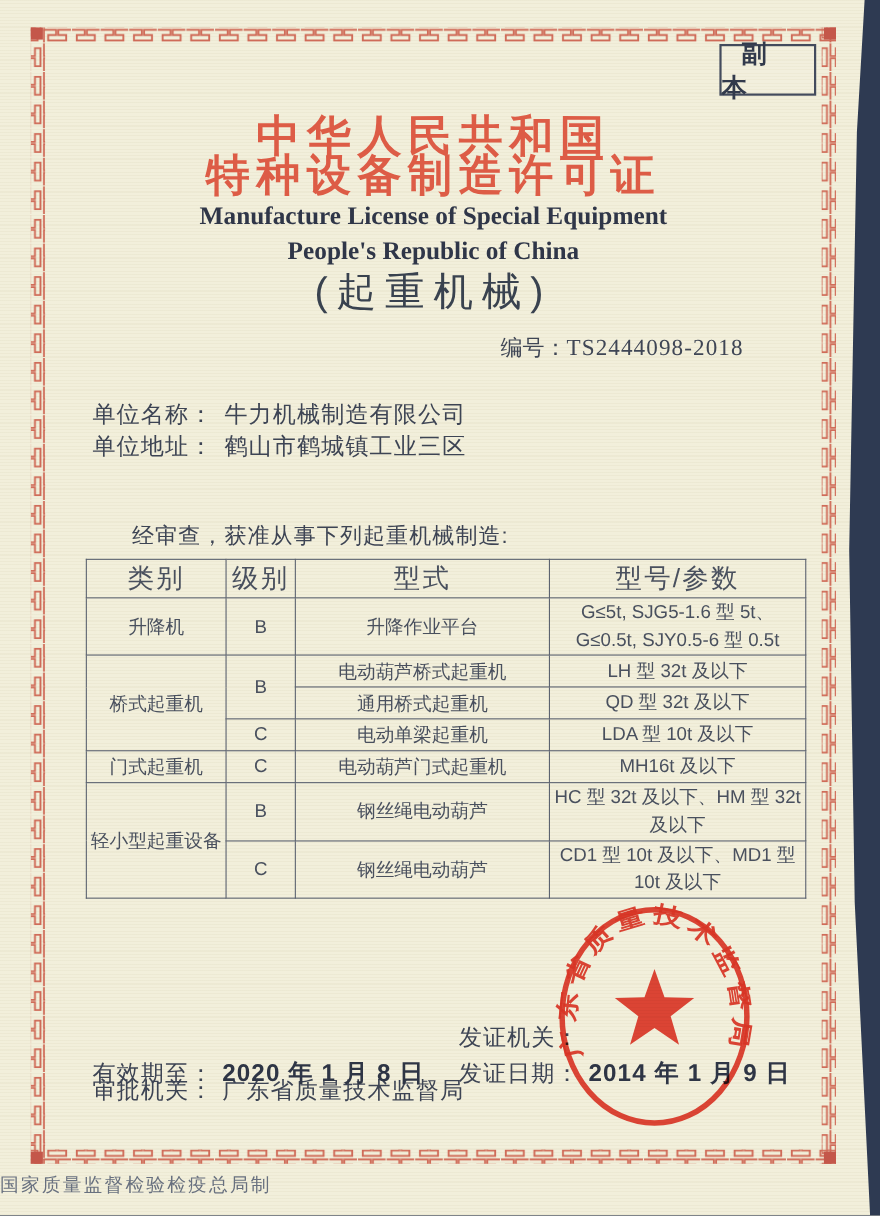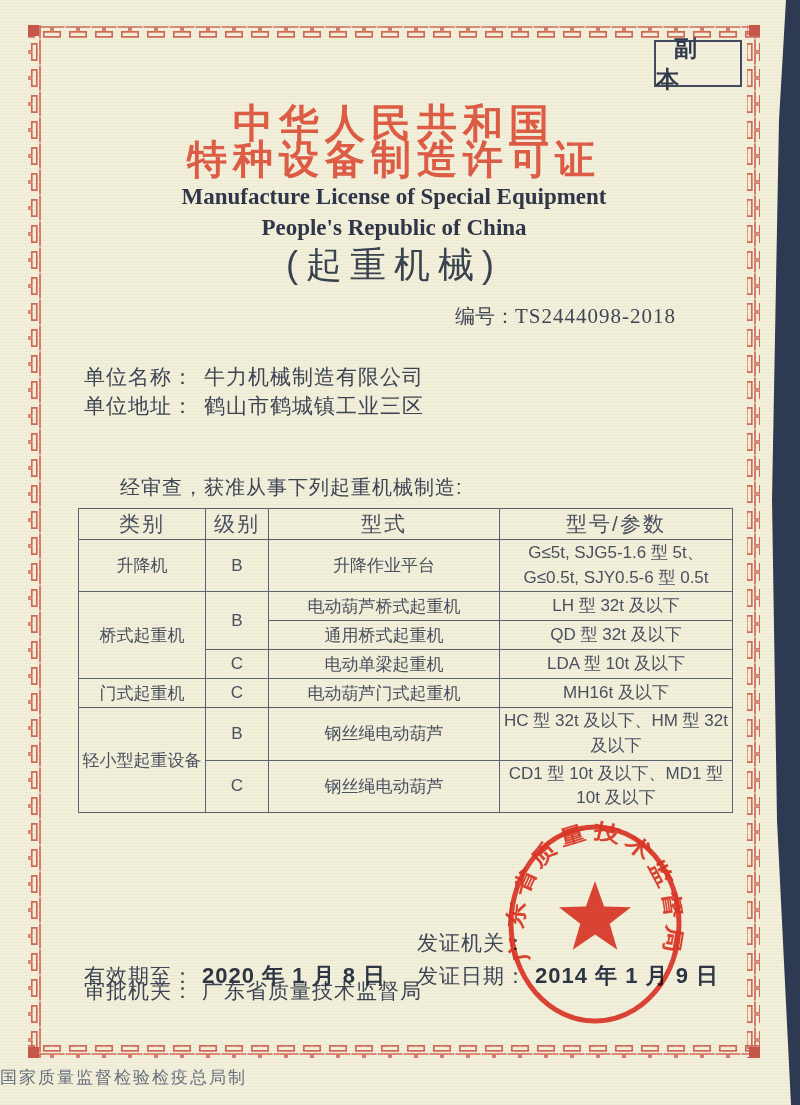--- a/index.html
+++ b/index.html
@@ -28,21 +28,21 @@
   .license-no{left:455px;top:303px;font-size:20px;color:#3f4655;}
   .license-no .num{font-family:"Liberation Serif", serif;font-size:21px;letter-spacing:1px;}
   .field{left:84px;font-size:21px;color:var(--ink,#3d4454);letter-spacing:1px;white-space:nowrap;font-family:Liberation Serif, serif;}
   .field .lab{margin-right:10px;}
   .f1{top:363px;} .f2{top:392px;} .f3{top:420px;}
   .note{left:120px;top:474px;font-size:20px;color:var(--ink,#3d4454);letter-spacing:1px;}
   table.lic{position:absolute;left:78px;top:508px;width:654px;border-collapse:collapse;
             table-layout:fixed;color:var(--table-ink,#49505e);}
   table.lic th,table.lic td{border:1.5px solid #5c6370;text-align:center;vertical-align:middle;
             padding:1px 3px;font-weight:normal;}
-  table.lic th{font-size:21px;height:30px;letter-spacing:2px;}
+  table.lic th{font-size:24px;height:30px;letter-spacing:2px;}
   table.lic td{font-size:17px;}
   td.params{font-size:14.5px;line-height:1.45;}
   .c1{width:127px;} .c2{width:63px;} .c3{width:231px;} .c4{width:233px;}
   .rh1{height:48px;} .rh-s{height:29px;} .rh-b{height:52px;}
   .bline{font-size:21px;color:var(--ink,#3d4454);letter-spacing:1px;white-space:nowrap;}
   .bl1{left:84px;top:929px;margin-top:48px;} .bl2{left:84px;top:961px;}
   .bl1b{left:417px;top:929px;} .bl2b{left:417px;top:961px;}
   .bline .lab{margin-right:8px;}
   .date-val{font-weight:bold;color:#2e3545;font-size:22px;}
   .seal{left:498px;top:818px;mix-blend-mode:multiply;}

